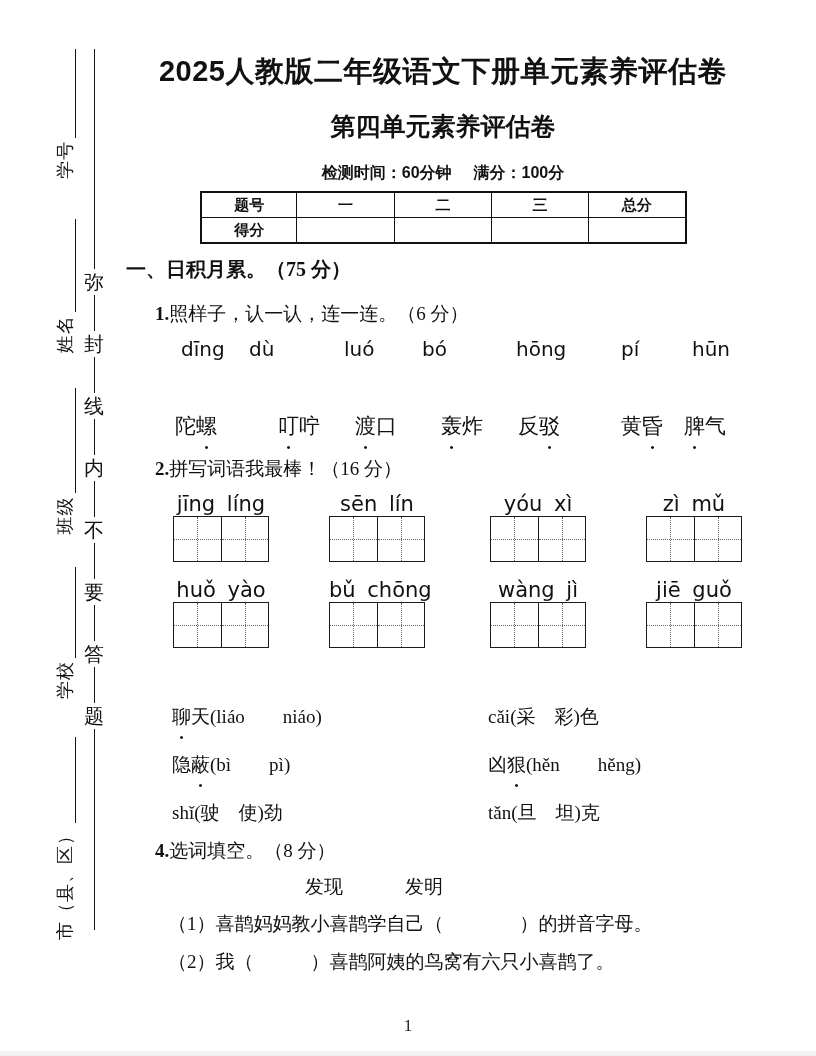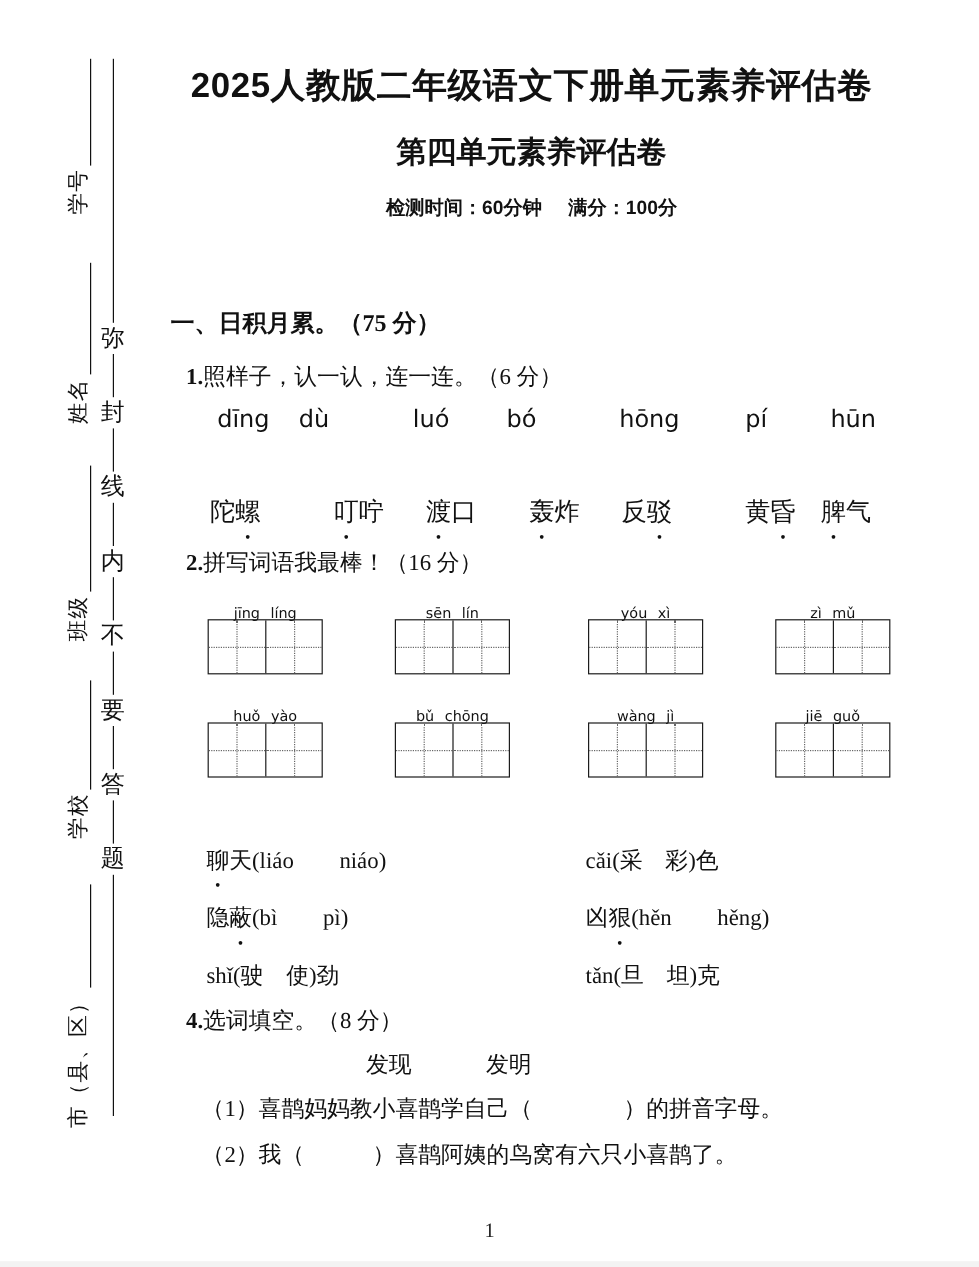--- a/index.html
+++ b/index.html
@@ -46,35 +46,35 @@
     font-size:16px; font-weight:700;
   }
   table.score {
     position:absolute; left:67px; top:191px; width:487px;
     border-collapse:collapse; border:2px solid #111;
     font-family:"Liberation Sans","DejaVu Sans",sans-serif;
     font-size:15px; font-weight:700; text-align:center;
   }
   table.score td { border:1.4px solid #111; height:24px; padding:0; }
   td.c0{width:95px;} td.c1{width:97px;} td.c2{width:97px;} td.c3{width:96px;} td.c4{width:97px;}
-  .sec-head { font-size:20px; font-weight:700; white-space:nowrap;margin-left:16px; }
+  .sec-head { font-size:20px; font-weight:700; white-space:nowrap; }
   .q-line { font-size:19px; white-space:nowrap; }
   .q-num { font-weight:700; font-family:"Liberation Serif","DejaVu Serif",serif; }
   
   .py { font-family:"DejaVu Sans","Liberation Sans",sans-serif; font-size:20px; white-space:nowrap; }
   .cnword { font-size:21px; white-space:nowrap; }
   .ch-wrap { position:relative; display:inline-block; }
   .dotmark {
     position:absolute; left:50%; transform:translateX(-50%);
     bottom:-13px; font-size:13px; line-height:10px; color:#111;
   }
   
   .box-py {
-    font-family:"DejaVu Sans","Liberation Sans",sans-serif; font-size:12px;
-    width:96px; text-align:center; word-spacing:5px; white-space:nowrap;margin-top:12px;
+    font-family:"DejaVu Sans","Liberation Sans",sans-serif; font-size:21px;
+    width:96px; text-align:center; word-spacing:5px; white-space:nowrap;
   }
   .wbox { width:96px; height:46px; border:1.8px solid #1c1c1c; display:flex; box-sizing:border-box; }
   .wcell { flex:1; position:relative; }
   .wcell + .wcell { border-left:1.5px solid #1c1c1c; }
   .wcell::before {
     content:""; position:absolute; left:50%; top:0; bottom:0;
     border-left:1px dotted #666;
   }
   .wcell::after {
     content:""; position:absolute; top:50%; left:0; right:0;
@@ -129,20 +129,38 @@
   <div class="content">
 
     <h1 class="abs title">2025人教版二年级语文下册单元素养评估卷</h1>
     <h2 class="abs subtitle">第四单元素养评估卷</h2>
 
     <div class="abs examinfo">
       <span>检测时间：60分钟</span>
       <span>满分：100分</span>
     </div>
 
+    <table class="score">
+      <tbody>
+          <tr>
+        <td class="c0">题号</td>
+        <td class="c1">一</td>
+        <td class="c2">二</td>
+        <td class="c3">三</td>
+        <td class="c4">总分</td>
+      </tr>
+      <tr>
+        <td>得分</td>
+        <td></td>
+        <td></td>
+        <td></td>
+        <td></td>
+      </tr>
+    </tbody>
+      </table>
 
     <div class="abs sec-head" style="left:-7px; top:256px;">一、日积月累。（75 分）</div>
 
     <div class="abs q-line" style="left:22px; top:301px;">
       <span class="q-num">1.</span><span>照样子，认一认，连一连。（6 分）</span>
     </div>
 
     <span class="abs py" style="left:48px;  top:337px;">dīng</span>
     <span class="abs py" style="left:116px; top:337px;">dù</span>
     <span class="abs py" style="left:211px; top:337px;">luó</span>

